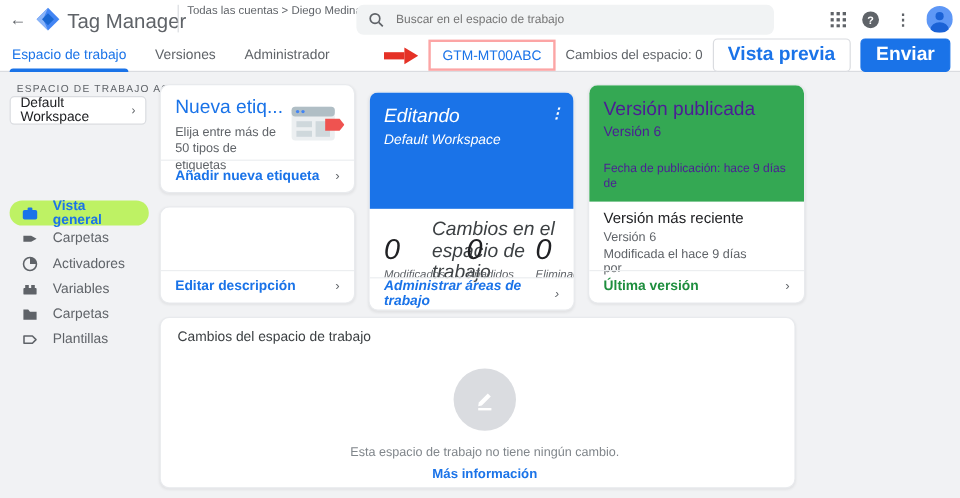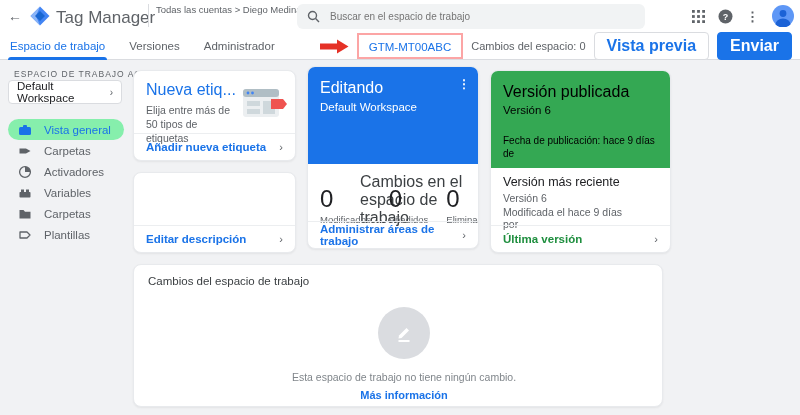--- a/index.html
+++ b/index.html
@@ -36,52 +36,52 @@
   
   .content { position:relative; height:355px; background:#f1f2f4; }
 
   
   .ws-label { position:absolute; left:14px; top:9px; font-size:8.5px; letter-spacing:1px; color:#5f6368; }
   .ws-selector { position:absolute; left:8px; top:20px; width:114px; height:24px; background:#fff; border:1px solid #dadce0; border-radius:4px; display:flex; align-items:center; justify-content:space-between; padding:0 8px; cursor:pointer; }
   .ws-selector .name { font-size:11.5px; color:#202124; }
   .chev { color:#5f6368; font-size:10px; }
   .nav { position:absolute; left:8px; top:59px; width:116px; }
   .nav-item { height:21px; display:flex; align-items:center; gap:12px; padding:0 10px; border-radius:11px; cursor:pointer; font-size:11.5px; color:#5f6368; }
-  .nav-item.active { background:#86efac; color:#1a73e8; font-weight:normal; }
+  .nav-item.active { background:#bef264; color:#1a73e8; font-weight:bold;margin-top:48px; }
   .nav-item .nicon { width:14px; display:flex; align-items:center; }
 
   
   .card { position:absolute; background:#fff; border-radius:8px; border:1px solid #e8eaed; box-shadow:0 1px 2px rgba(60,64,67,.08); overflow:hidden; }
   .card-footer { position:absolute; left:0; right:0; bottom:0; height:27px; border-top:1px solid #eceef0; display:flex; align-items:center; justify-content:space-between; padding:12px 12px; cursor:pointer; }
   .flink { font-size:11.5px; font-weight:bold; color:#1a73e8; }
   .flink.green { color:#1e8e3e; }
   .fchev { color:#5f6368; font-size:11px; }
 
   #card-new-tag { left:133px; top:10px; width:163px; height:91px; }
   #card-new-tag .title { position:absolute; left:12px; top:10px; font-size:16px; color:#1a73e8; }
   #card-new-tag .desc { position:absolute; left:12px; top:32px; width:92px; font-size:10.5px; line-height:14px; color:#5f6368; }
   #card-new-tag .art { position:absolute; right:8px; top:14px; }
 
   #card-desc { left:133px; top:112px; width:163px; height:81px; }
   #card-desc .title { position:absolute; left:12px; top:12px; font-size:16px; color:#1a73e8; }
 
-  #card-editing { left:307px; top:6px; width:172px; height:183px; }
+  #card-editing { left:307px; top:16px; width:172px; height:183px;font-style:italic; }
   .blue-head { position:absolute; left:0; top:0; right:0; height:97px; background:#1a73e8; color:#fff; padding:12px 12px; }
   .blue-head .title { font-size:16px; }
   .blue-head .sub { font-size:11.5px; margin-top:4px; }
   .card-menu { position:absolute; right:8px; top:10px; color:#fff; font-size:12px; font-weight:bold; cursor:pointer; }
   .ws-changes-title { position:absolute; left:12px; top:106px; font-size:16px; color:#3c4043;margin-left:40px; }
   .stats { position:absolute; left:12px; right:12px; top:118px; display:flex; }
   .stat { margin-right:18px; }
   .stat .num { font-size:24px; font-weight:400; color:#202124; }
   .stat .lbl { font-size:9.5px; color:#5f6368; margin-top:1px; }
   .stat:last-child { margin-left:auto; margin-right:0; }
 
   #card-published { left:490px; top:10px; width:181px; height:183px; }
-  .green-head { position:absolute; left:0; top:0; right:0; height:97px; background:#34a853; color:#000000; padding:12px 12px; }
+  .green-head { position:absolute; left:0; top:0; right:0; height:97px; background:#34a853; color:#4c1d95; padding:12px 12px; }
   .green-head .title { font-size:16px; }
   .green-head .sub { font-size:11.5px; margin-top:3px; }
   .green-head .pubdate { position:absolute; left:12px; bottom:8px; font-size:10px; line-height:13px; }
   .latest { position:absolute; left:12px; top:104px; }
   .latest .t { font-size:12.5px; color:#202124; }
   .latest .v { font-size:10.5px; color:#5f6368; margin-top:3px; }
   .latest .m { font-size:10.5px; color:#5f6368; margin-top:2px; line-height:12px; }
 
   #card-changes { left:133px; top:204px; width:530px; height:143px; }
   #card-changes .title { position:absolute; left:14px; top:10px; font-size:11.5px; color:#3c4043; }

